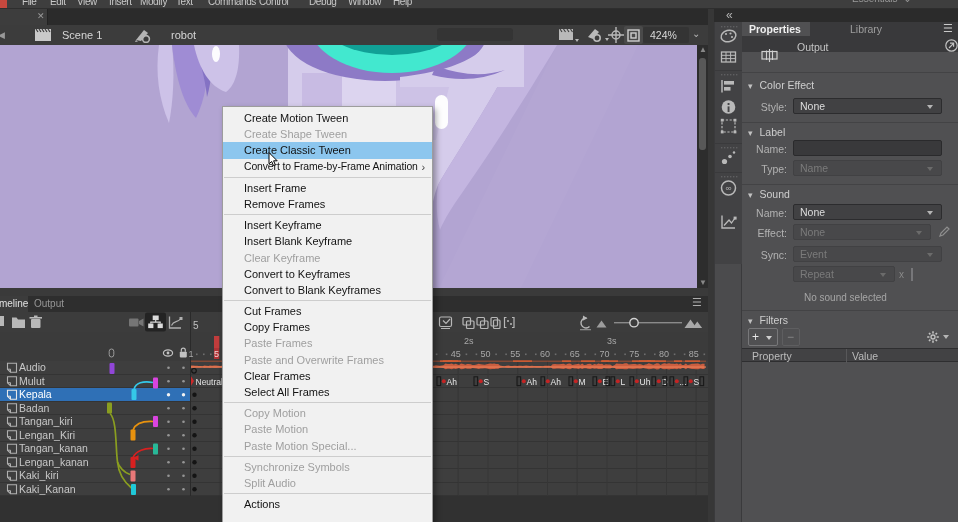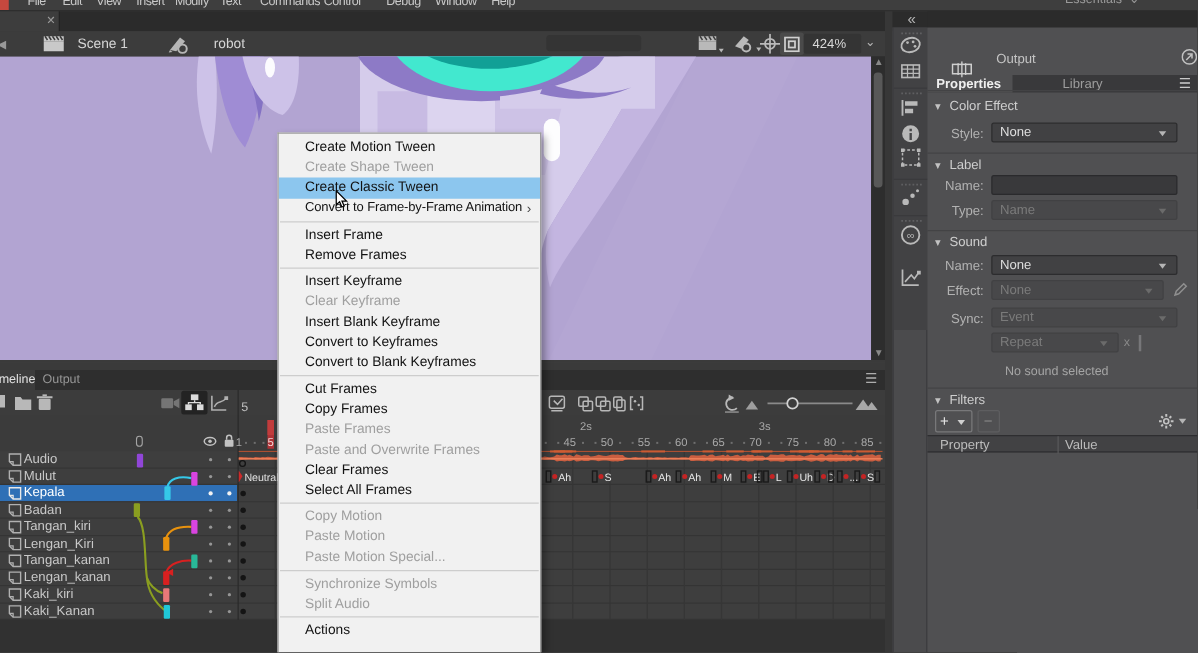--- a/index.html
+++ b/index.html
@@ -462,21 +462,21 @@
         <text x="13.5" y="169.2" font-size="8.5" fill="#b9b9b9" text-anchor="middle" font-family="Liberation Sans">∞</text>
         <path d="M7 193.5 v12.5 h13" stroke="#b9b9b9" stroke-width="1.4" fill="none"></path>
         <path d="M9 203.5 L14 198 L16.5 201 L20 196" stroke="#b9b9b9" stroke-width="1.3" fill="none"></path>
         <rect x="18.6" y="194.6" width="3" height="3" fill="#b9b9b9"></rect>
       </svg>
     </div>
 
 <div class="abs" style="left:742px;top:9px;width:216px;height:13px;background:#2b2b2b;"></div>
 <div class="abs" id="panel" style="left:742px;top:22px;width:216px;height:500px;background:#505052;">
 
-  <div class="abs" style="left:0;top:0;width:216px;height:14px;background:#39393b;margin-top:38px;">
+  <div class="abs" style="left:0;top:0;width:216px;height:30px;background:#39393b;">
     <div class="abs" style="left:0;top:0;width:68px;height:14px;background:#505052;"></div>
     <span class="abs" style="left:7px;top:1px;font-size:10.5px;font-weight:bold;color:#efefef;">Properties</span>
     <span class="abs" style="left:76px;top:1px;font-size:10.5px;color:#9d9d9d;padding-left:32px;">Library</span>
     <span class="abs" style="left:201px;top:0px;font-size:11px;color:#c9c9c9;">☰</span>
   </div>
   <span class="abs" style="left:55px;top:19px;font-size:10.5px;color:#c5c5c5;">Output</span>
   <svg class="abs" style="left:19px;top:27px;" width="17" height="13" viewBox="0 0 17 13">
     <path d="M8.5 0 V13 M5.5 1.5 V11 M11.5 1.5 V11" stroke="#cfcfcf" stroke-width="1.1" fill="none"></path>
     <rect x="1" y="2.5" width="15" height="7.5" fill="none" stroke="#cfcfcf" stroke-width="1.2"></rect>
   </svg>
@@ -542,22 +542,22 @@
   <div style="height:3px;"></div>
   <div class="mi">Create Motion Tween</div>
   <div class="mi dis">Create Shape Tween</div>
   <div class="mi hl">Create Classic Tween</div>
   <div class="mi" style="font-size:10.4px;letter-spacing:-0.1px;">Convert to Frame-by-Frame Animation<span style="position:absolute;right:7px;color:#444;font-size:11px;">›</span></div>
   <div class="msep"></div>
   <div class="mi">Insert Frame</div>
   <div class="mi">Remove Frames</div>
   <div class="msep"></div>
   <div class="mi">Insert Keyframe</div>
+  <div class="mi">Insert Blank Keyframe</div>
   <div class="mi dis">Clear Keyframe</div>
-  <div class="mi">Insert Blank Keyframe</div>
   <div class="mi">Convert to Keyframes</div>
   <div class="mi">Convert to Blank Keyframes</div>
   <div class="msep"></div>
   <div class="mi">Cut Frames</div>
   <div class="mi">Copy Frames</div>
   <div class="mi dis">Paste Frames</div>
   <div class="mi dis">Paste and Overwrite Frames</div>
   <div class="mi">Clear Frames</div>
   <div class="mi">Select All Frames</div>
   <div class="msep"></div>

